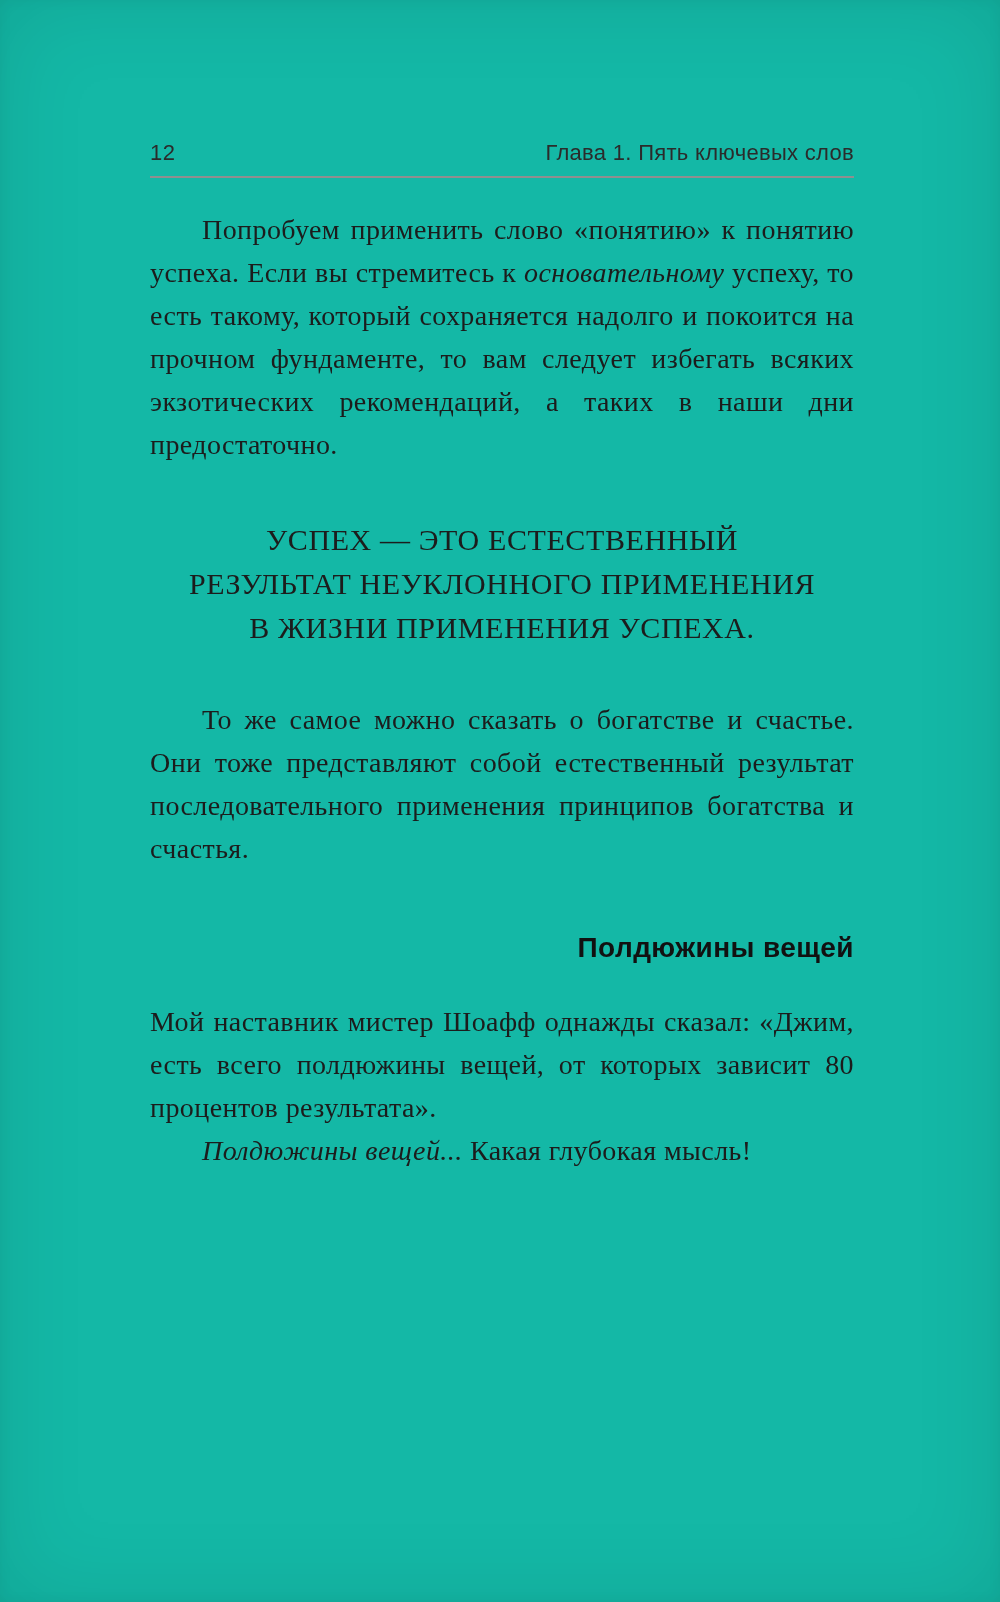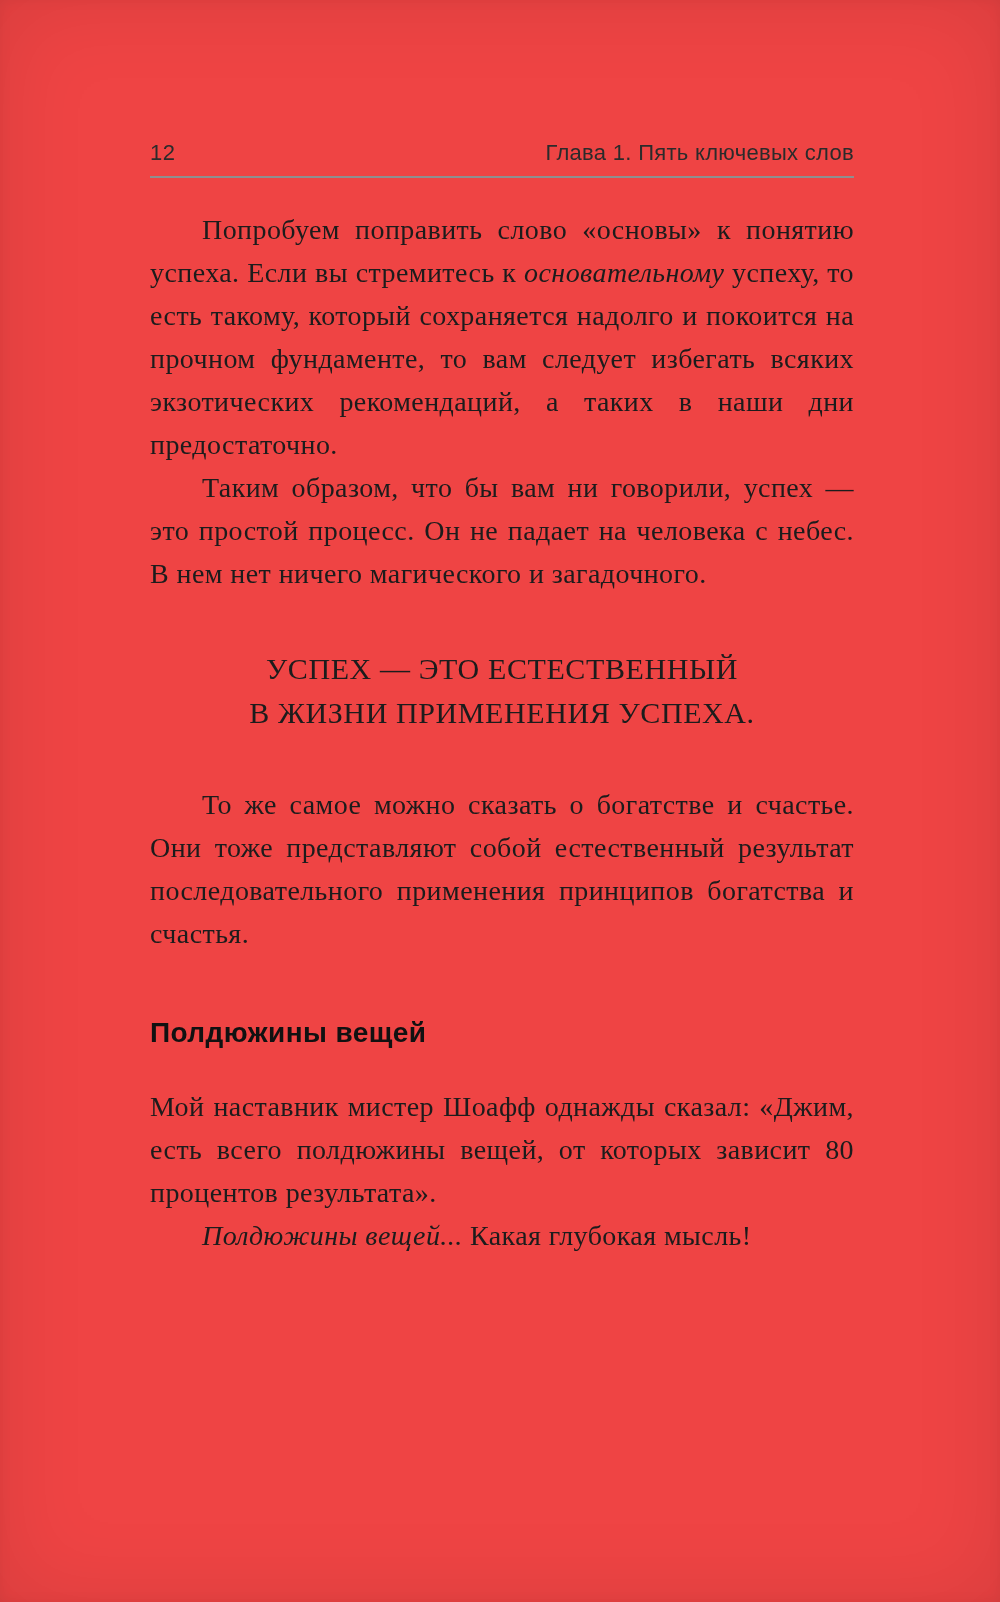--- a/index.html
+++ b/index.html
@@ -4,21 +4,21 @@
 <style>
   html, body {
     margin: 0;
     padding: 0;
     background: #ffffff;
   }
   .page {
     position: relative;
     width: 1000px;
     height: 1602px;
-    background: #ef4444;
+    background: #14b8a6;
     box-shadow: inset 0 0 90px rgba(0,0,0,0.10), inset 0 0 14px rgba(0,0,0,0.05);
     box-sizing: border-box;
     padding: 140px 146px 0 150px;
     overflow: hidden;
     font-family: "Liberation Serif", "DejaVu Serif", serif;
     color: #1c1c1c;
   }
   .running-head {
     display: flex;
     justify-content: space-between;
@@ -57,21 +57,21 @@
     letter-spacing: 0.02em;
   }
   .callout .callout-line {
     display: block;
   }
   .section-heading {
     font-family: "Liberation Sans", "DejaVu Sans", sans-serif;
     font-weight: bold;
     font-size: 28px;
     line-height: 32px;
-    text-align: left;
+    text-align: right;
     margin: 62px 0 36px 0;
     color: #111;
   }
   p.cut {
     text-align-last: justify;
   }
 </style>
 </head>
 <body>
 
@@ -79,26 +79,26 @@
 
   <header class="running-head">
     <span class="page-num">12</span>
     <span class="chapter-title">Глава 1. Пять ключевых слов</span>
   </header>
 
   <div class="rule"></div>
 
   <main class="text-block">
 
-    <p class="indent"><span>Попробуем поправить слово «основы» к понятию успеха. Если вы стремитесь к </span><em>основательному</em><span> успеху, то есть такому, который сохраняется надолго и покоится на прочном фундаменте, то вам следует избегать всяких экзотических рекомендаций, а таких в наши дни предостаточно.</span></p>
+    <p class="indent"><span>Попробуем применить слово «понятию» к понятию успеха. Если вы стремитесь к </span><em>основательному</em><span> успеху, то есть такому, который сохраняется надолго и покоится на прочном фундаменте, то вам следует избегать всяких экзотических рекомендаций, а таких в наши дни предостаточно.</span></p>
 
-    <p class="indent">Таким образом, что бы вам ни говорили, успех — это простой процесс. Он не падает на человека с небес. В нем нет ничего магического и загадочного.</p>
 
     <div class="callout">
       <span class="callout-line">УСПЕХ — ЭТО ЕСТЕСТВЕННЫЙ</span>
+      <span class="callout-line">РЕЗУЛЬТАТ НЕУКЛОННОГО ПРИМЕНЕНИЯ</span>
       <span class="callout-line">В ЖИЗНИ ПРИМЕНЕНИЯ УСПЕХА.</span>
     </div>
 
     <p class="indent">То же самое можно сказать о богатстве и счастье. Они тоже представляют собой естественный результат последовательного применения принципов богатства и счастья.</p>
 
 
     <h2 class="section-heading">Полдюжины вещей</h2>
 
     <p>Мой наставник мистер Шоафф однажды сказал: «Джим, есть всего полдюжины вещей, от которых зависит 80 процентов результата».</p>
 

